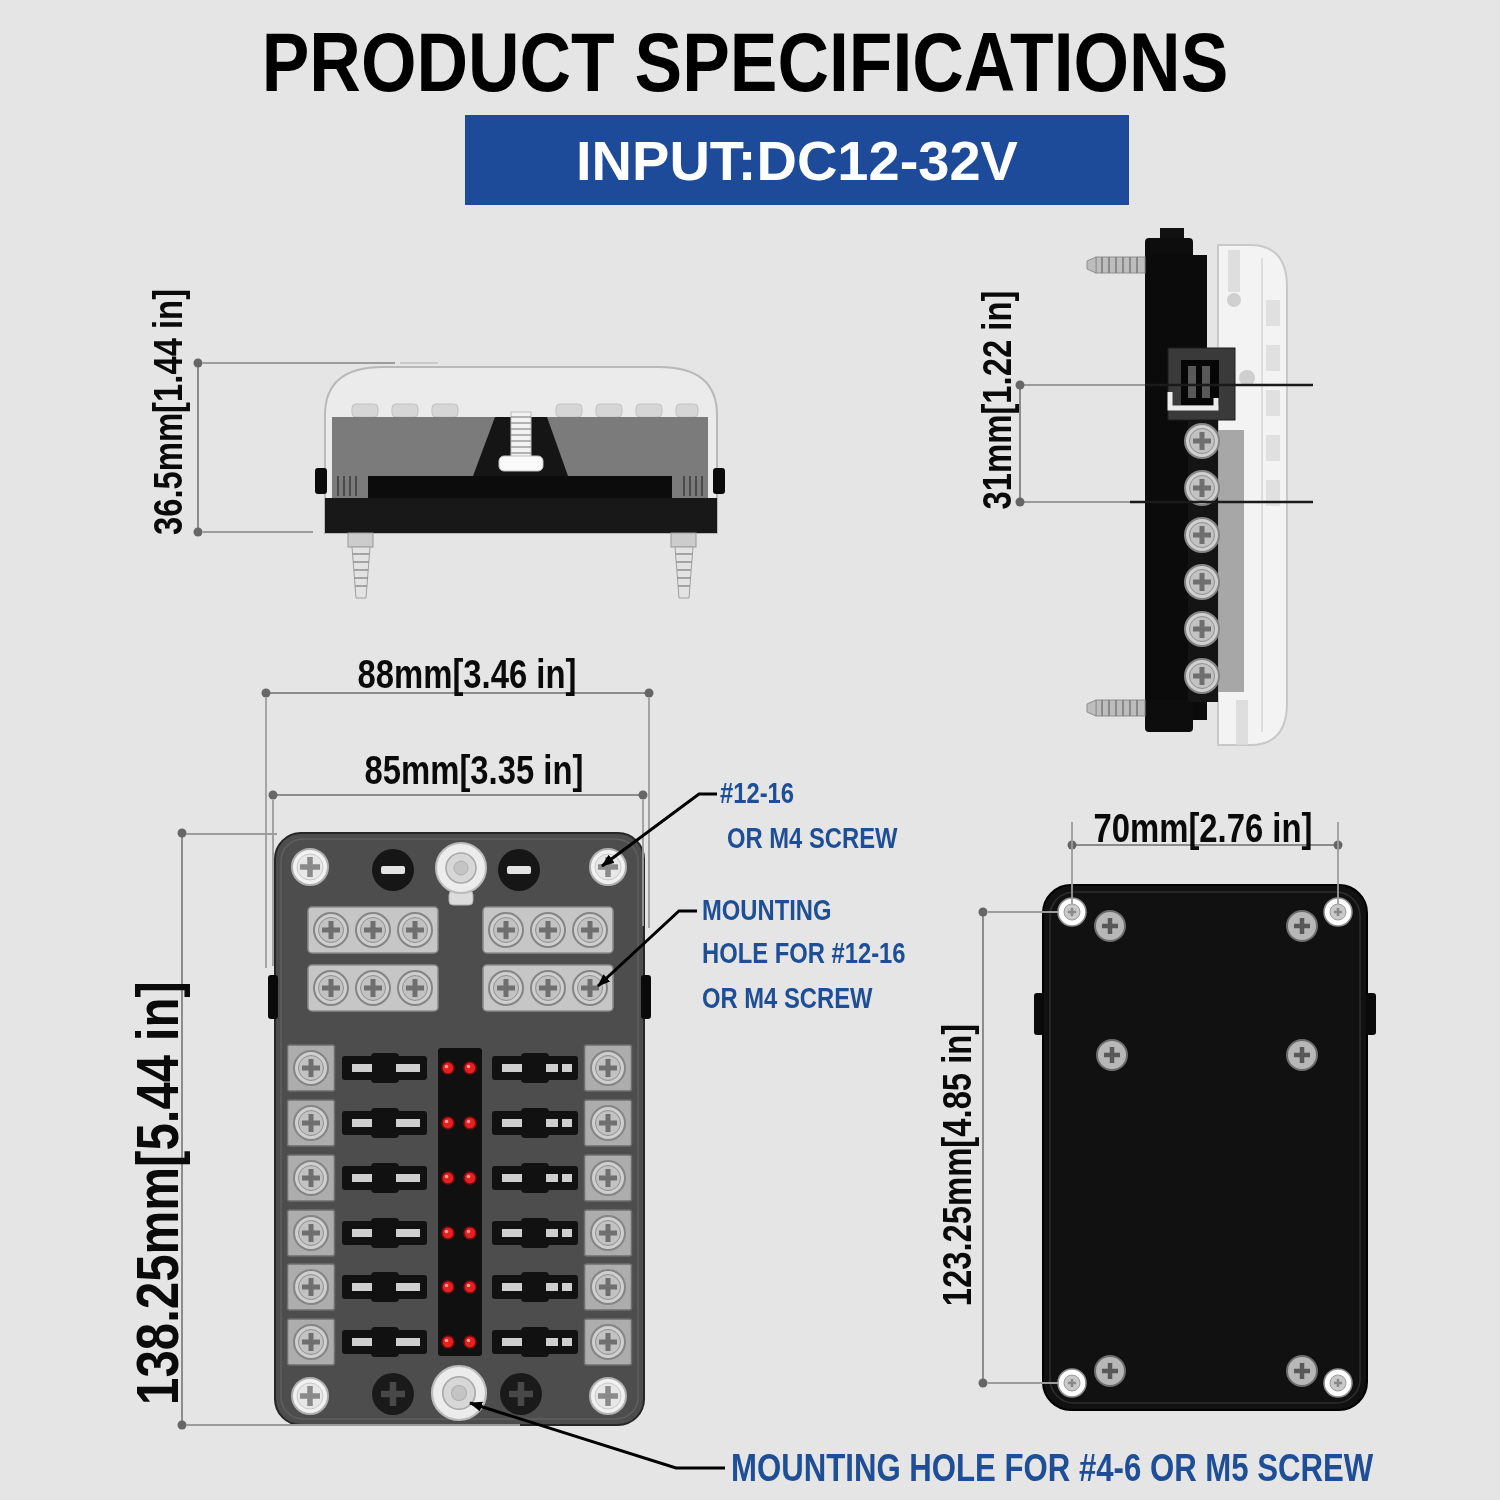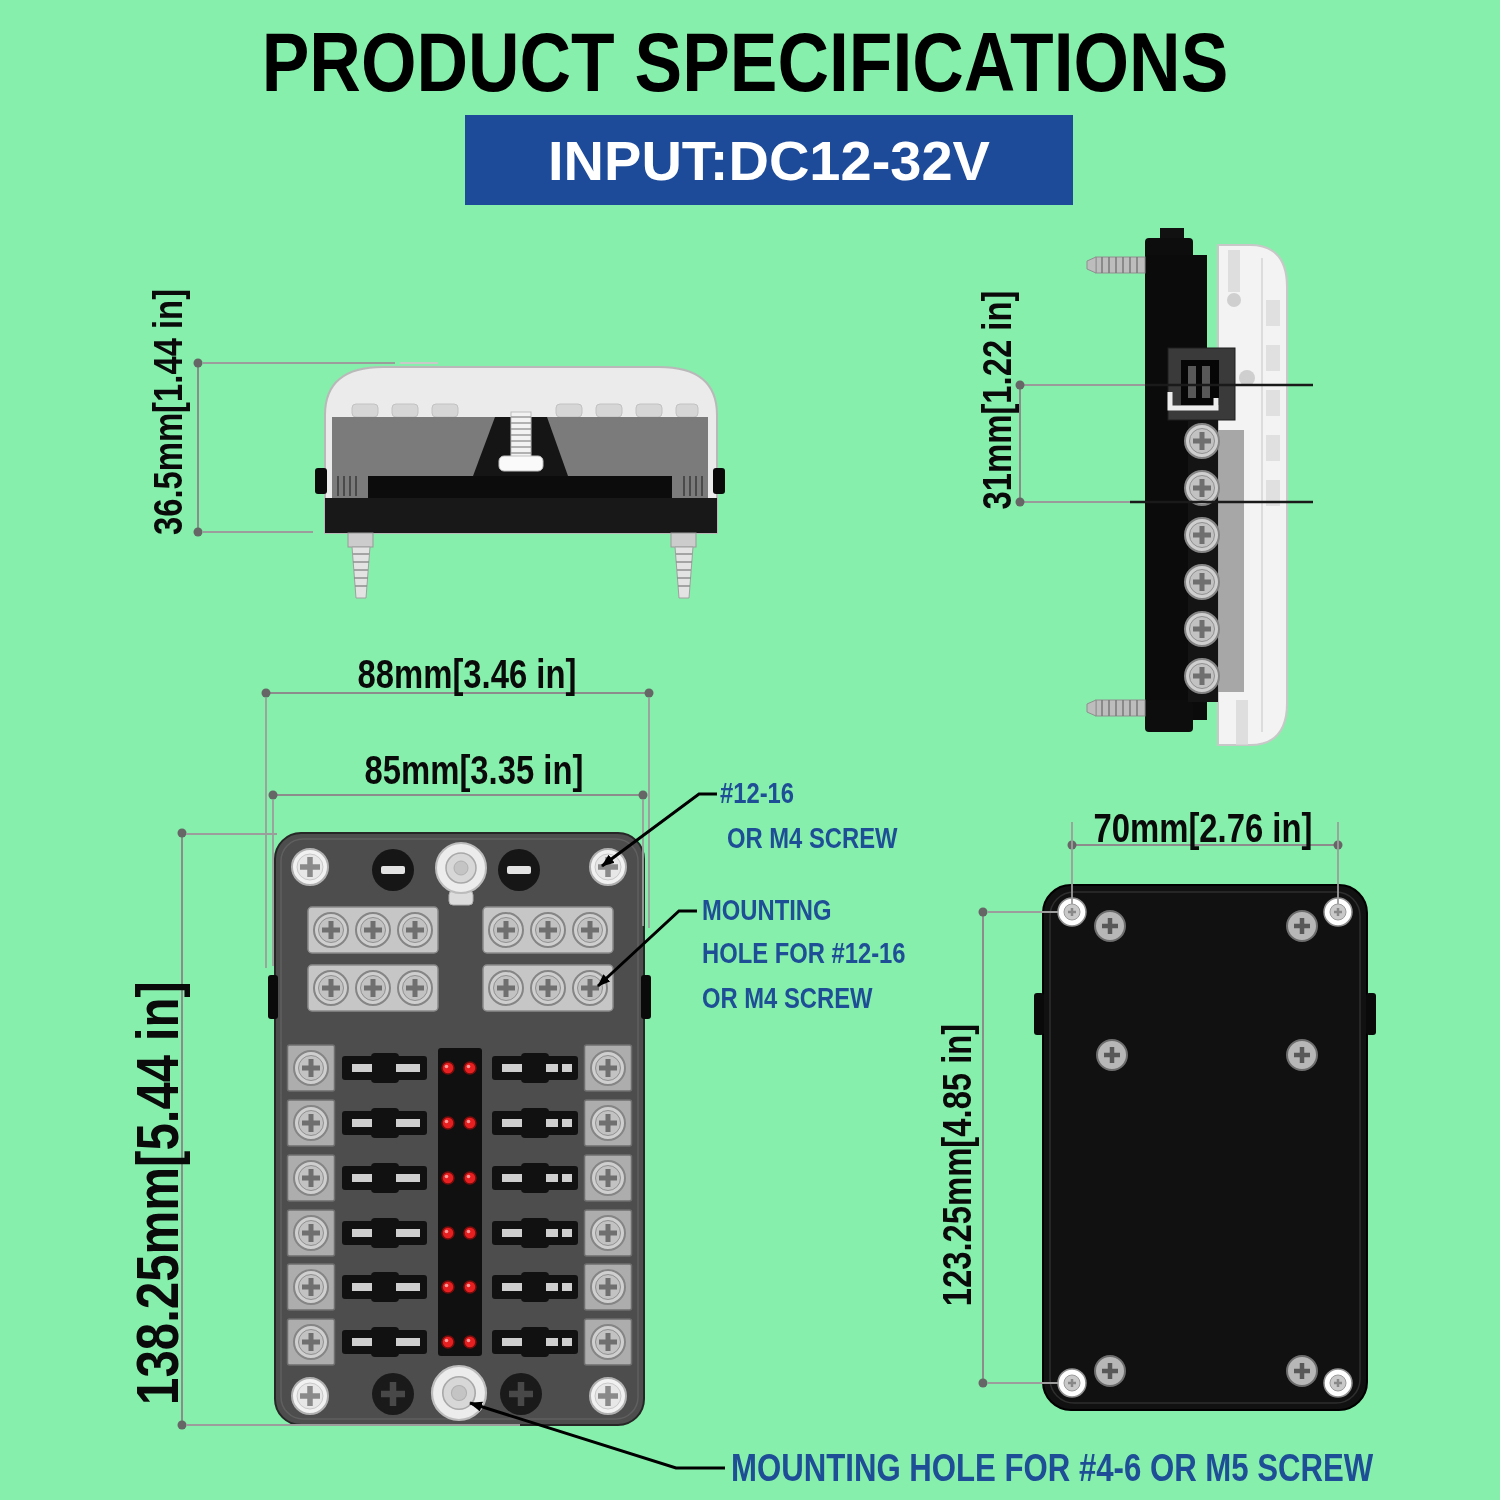--- a/index.html
+++ b/index.html
@@ -1,21 +1,21 @@
 <!DOCTYPE html>
 <html><head>
 <meta charset="utf-8">
 <style>
   html,body{margin:0;padding:0;background:#fff;}
   body{width:1500px;height:1500px;position:relative;font-family:"Liberation Sans",sans-serif;}
-  .canvas{position:absolute;inset:0;width:1500px;height:1500px;background:#86efac;overflow:hidden;}
+  .canvas{position:absolute;inset:0;width:1500px;height:1500px;background:#e5e5e5;overflow:hidden;}
   svg.art{position:absolute;left:0;top:0;}
   .page-title{position:absolute;left:745px;top:62px;transform:translate(-50%,-50%) scaleX(.85);
     font-size:84px;font-weight:bold;color:#000;white-space:nowrap;letter-spacing:0px;margin:0;}
-  .badge{position:absolute;left:465px;top:115px;width:608px;height:90px;background:#1d4b9a;
+  .badge{position:absolute;left:465px;top:115px;width:664px;height:90px;background:#1d4b9a;
     display:flex;align-items:center;justify-content:center;}
   .badge span{color:#fff;font-weight:bold;font-size:56px;white-space:nowrap;}
   .dimh,.dimv{position:absolute;font-weight:bold;color:#0a0a0a;font-size:40px;white-space:nowrap;}
   .dimh{transform:translate(-50%,-50%) scaleX(.82);}
   .dimv{transform:translate(-50%,-50%) rotate(-90deg) scaleX(.82);}
   .dimv.big{font-size:60px;}
   .annl{position:absolute;font-weight:bold;color:#1e4e96;font-size:29px;white-space:nowrap;
     transform:translateY(-50%) scaleX(.82);transform-origin:left center;}
   .annl.big{font-size:38px;}
 </style>

